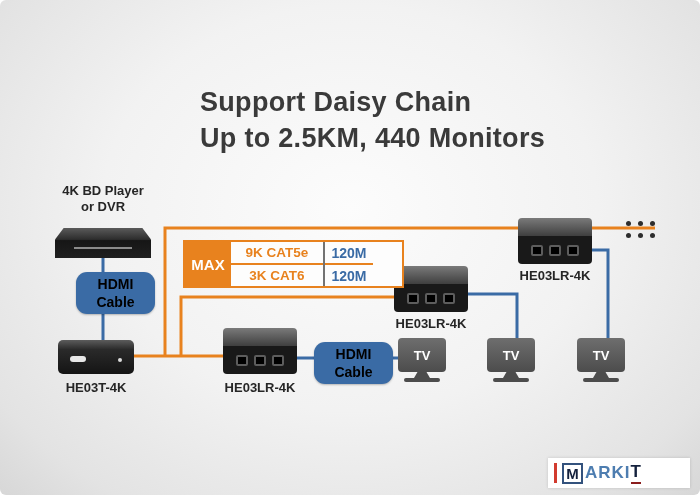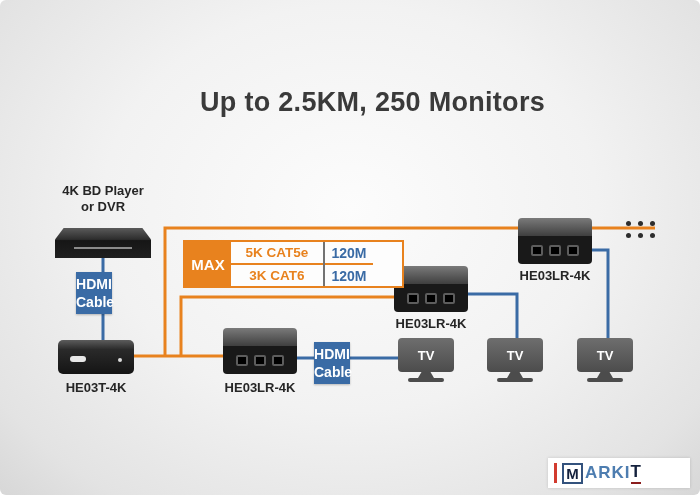--- a/index.html
+++ b/index.html
@@ -12,36 +12,36 @@
   .wires{position:absolute;left:0;top:0;z-index:1;}
   .abs{position:absolute;}
   .title{z-index:4;left:200px;top:84px;font-size:27px;font-weight:bold;color:#3a3a3a;line-height:1.35;letter-spacing:.3px;}
   .dev-label{z-index:4;font-size:13px;font-weight:bold;color:#262626;text-align:center;line-height:1.25;}
   
   .bd{z-index:3;left:55px;top:228px;width:96px;height:30px;
       background:linear-gradient(180deg,#5a5a5a 0%,#2d2d2d 38%,#161616 42%,#1f1f1f 100%);
       clip-path:polygon(9% 0,91% 0,100% 38%,100% 100%,0 100%,0 38%);}
   .bd .slot{position:absolute;left:20%;top:62%;width:60%;height:2px;background:#8b8b8b;}
   
-  .hdmi-box{z-index:3;width:36px;height:42px;background:#3a6ba5;border-radius:0;color:#ffffff;
+  .hdmi-box{z-index:3;width:79px;height:42px;background:#3a6ba5;border-radius:11px;color:#000000;
       font-size:14px;font-weight:bold;text-align:center;display:flex;flex-direction:column;
       justify-content:center;line-height:1.3;box-shadow:0 1px 2px rgba(0,0,0,.25);}
   
   .tx{z-index:3;left:58px;top:340px;width:76px;height:34px;border-radius:5px;
       background:linear-gradient(180deg,#5c5c5c 0%,#2a2a2a 28%,#141414 100%);}
   .tx .oval{position:absolute;left:12px;top:16px;width:16px;height:6px;border-radius:3px;background:#e8e8e8;}
   .tx .led{position:absolute;right:12px;top:18px;width:4px;height:4px;border-radius:50%;background:#dcdcdc;}
   
   .lr{z-index:3;width:74px;height:46px;}
   .lr .top{height:18px;border-radius:4px 4px 0 0;background:linear-gradient(180deg,#7a7a7a,#3f3f3f);}
   .lr .front{height:28px;border-radius:0 0 4px 4px;background:#191919;display:flex;gap:6px;
       justify-content:center;align-items:center;}
   .lr .port{width:12px;height:11px;background:#000;border:2px solid #5d5d5d;border-radius:2px;box-sizing:border-box;}
   
-  .tv{z-index:3;width:56px;}
+  .tv{z-index:3;width:48px;}
   .tv .screen{height:34px;border-radius:4px;background:linear-gradient(180deg,#6e6e6e,#4c4c4c);
       color:#fff;font-size:13px;font-weight:bold;display:flex;align-items:center;justify-content:center;}
   .tv .neck{width:16px;height:6px;margin:0 auto;background:#4c4c4c;clip-path:polygon(22% 0,78% 0,100% 100%,0 100%);}
   .tv .base{width:36px;height:4px;margin:0 auto;background:#4c4c4c;border-radius:2px;}
   
   .spec{z-index:5;left:183px;top:240px;width:221px;height:48px;display:flex;
       border:2px solid #e8821e;background:#fdfdfd;box-sizing:border-box;}
   .spec .max{width:46px;background:#e8821e;color:#fff;font-size:15px;font-weight:bold;
       display:flex;align-items:center;justify-content:center;}
   .spec .col{display:flex;flex-direction:column;}
@@ -74,21 +74,22 @@
     <polyline points="165,356 165,228 655,228" fill="none" stroke-width="3" stroke="#E8821E"></polyline>
     <polyline points="181,356 181,297 394,297" fill="none" stroke-width="3" stroke="#E8821E"></polyline>
 
     <polyline points="103,258 103,342" fill="none" stroke-width="3" stroke="#3A6BA5"></polyline>
     <polyline points="297,358 400,358" fill="none" stroke-width="3" stroke="#3A6BA5"></polyline>
     <polyline points="462,294 517,294 517,340" fill="none" stroke-width="3" stroke="#3A6BA5"></polyline>
     <polyline points="592,250 608,250 608,340" fill="none" stroke-width="3" stroke="#3A6BA5"></polyline>
   </svg>
 
   <div class="abs title">
-    <div>Up to 2.5KM, 250 Monitors</div>
+    <div>Support Daisy Chain</div>
+    <div>Up to 2.5KM, 440 Monitors</div>
   </div>
 
   <div class="abs dev-label" style="left:48px;top:183px;width:110px;">
     <div>4K BD Player</div>
     <div>or DVR</div>
   </div>
   <div class="abs bd">
     <div class="slot"></div>
   </div>
 
@@ -161,21 +162,21 @@
       <i></i>
       <i></i>
       <i></i>
       <i></i>
       <i></i>
   </div>
 
   <div class="abs spec">
     <div class="max">MAX</div>
     <div class="col names">
-      <div class="cell rule">5K CAT5e</div>
+      <div class="cell rule">9K CAT5e</div>
       <div class="cell">3K CAT6</div>
     </div>
     <div class="col dists">
       <div class="cell rule">120M</div>
       <div class="cell">120M</div>
     </div>
   </div>
 
   <div class="abs wm">
     <span class="red"></span>

